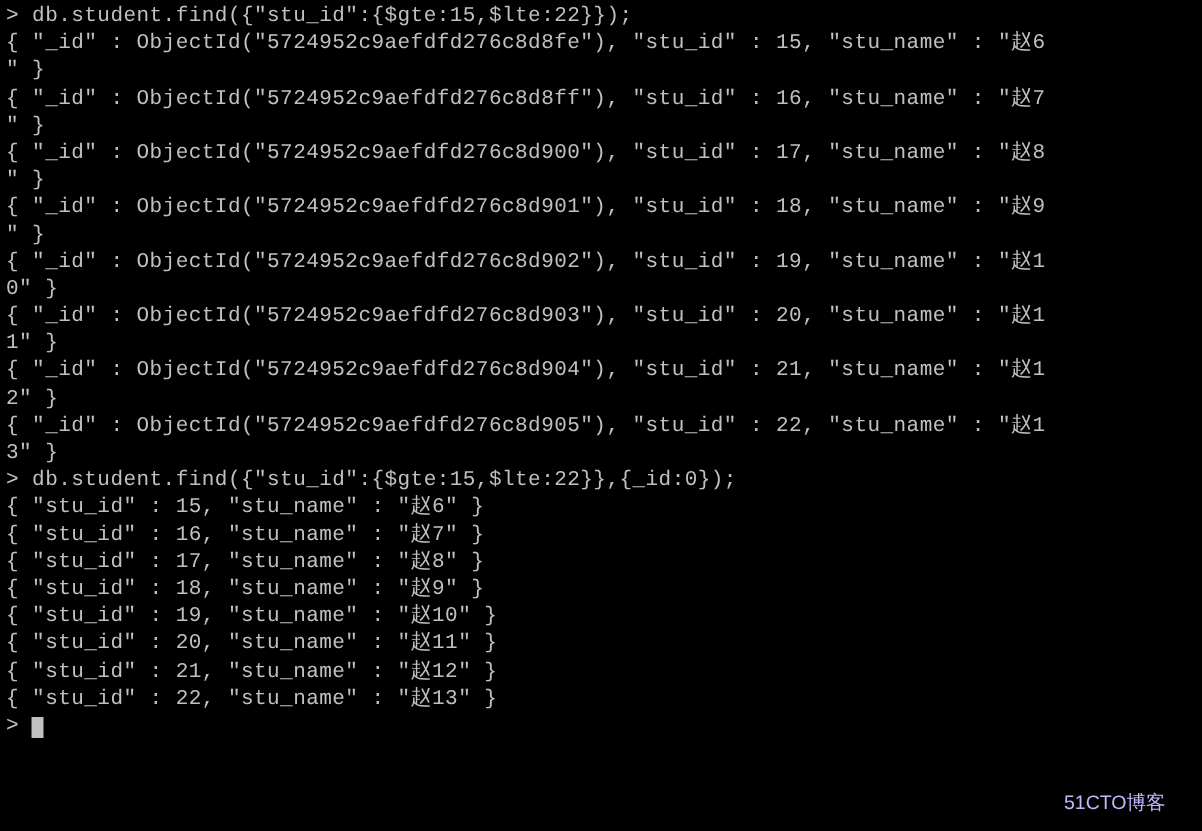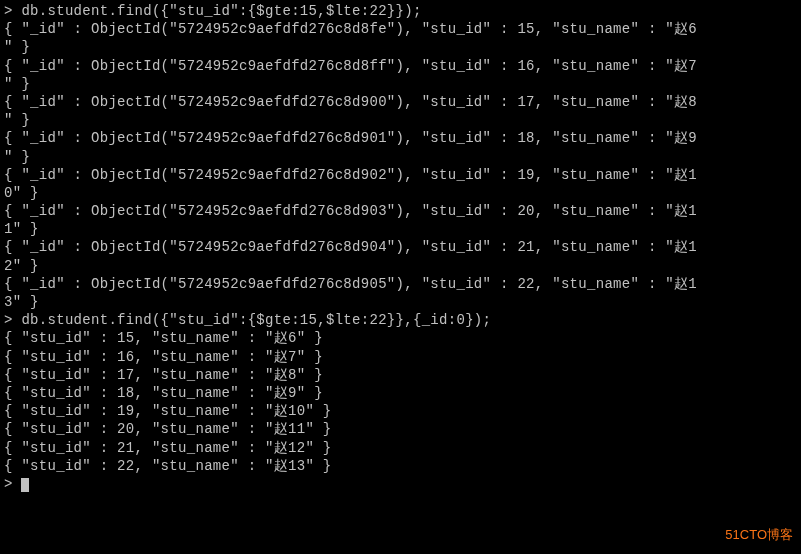--- a/index.html
+++ b/index.html
@@ -20,22 +20,22 @@
       position: relative;
       white-space: nowrap;
     }
     .line {
       white-space: pre;
       letter-spacing: 0.3px;
     }
     .watermark {
       position: absolute;
       bottom: 10px;
-      right: 8px;
-      color: #f97316;
+      right: 24px;
+      color: #c4b5fd;
       font-size: 13px;
       font-family: sans-serif;
       margin-left: 42px;
     }
     .cursor {
       display: inline-block;
       width: 8px;
       height: 14px;
       background: #c0c0c0;
       vertical-align: text-bottom;

